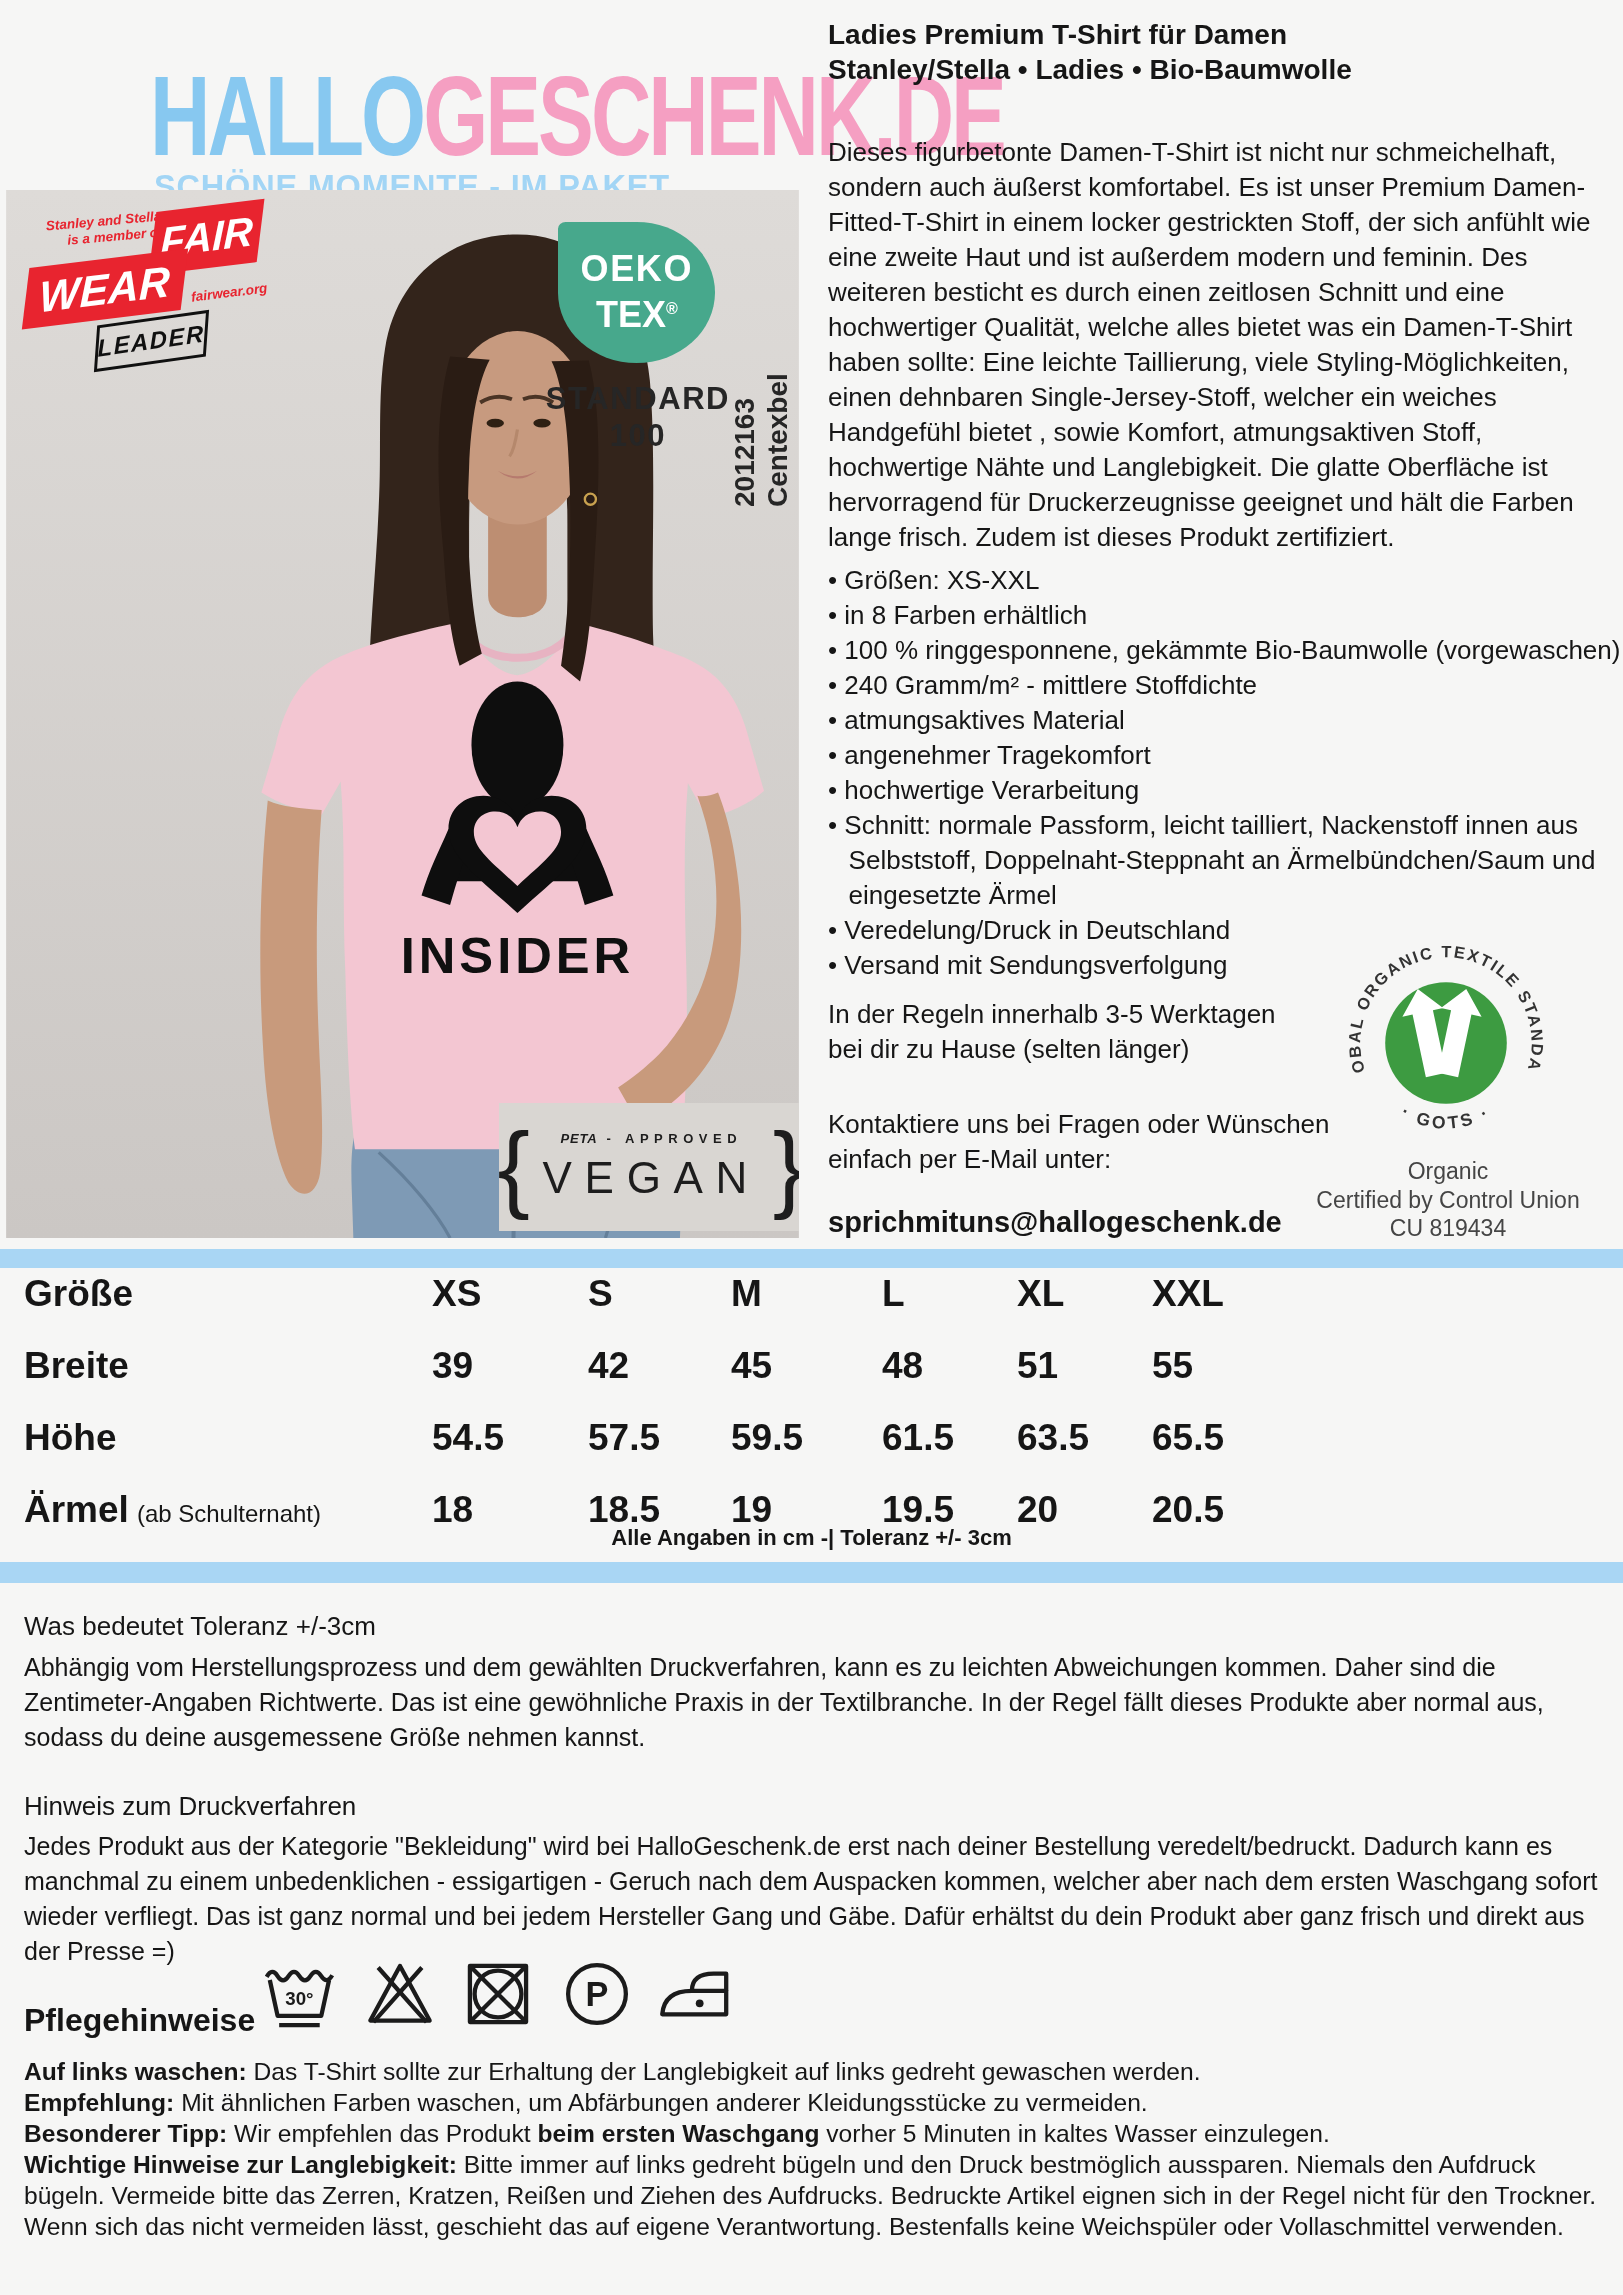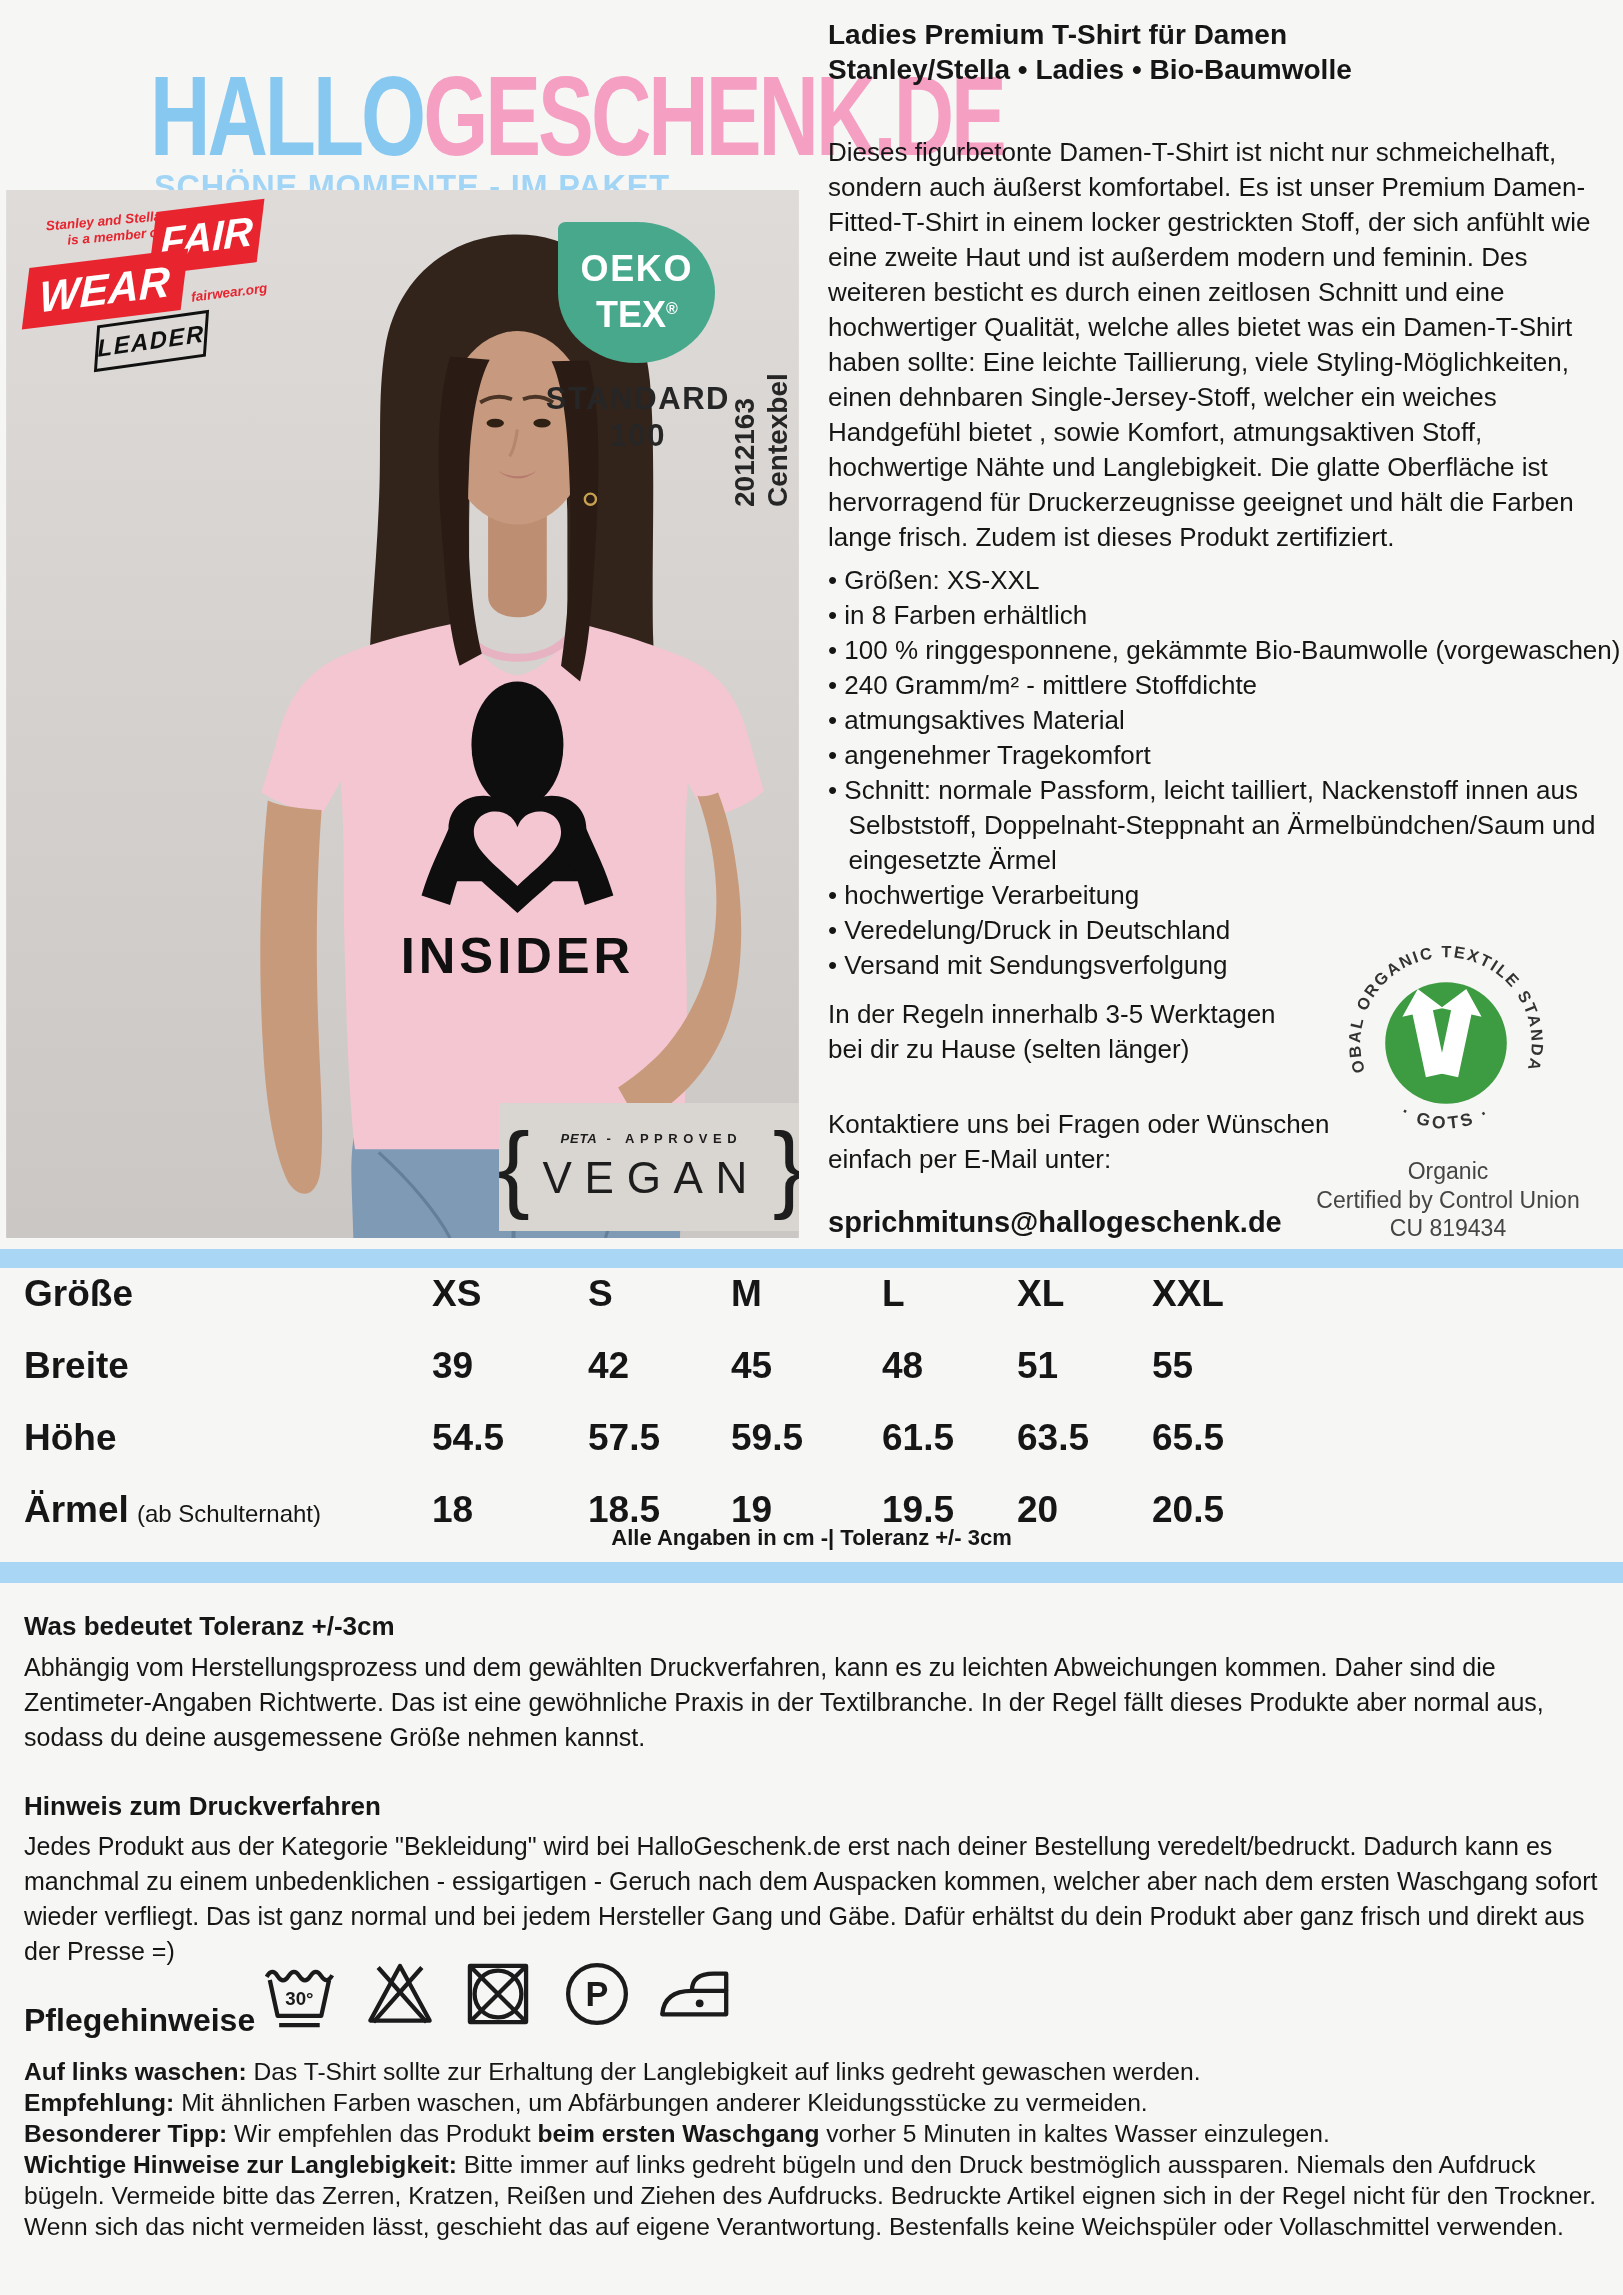--- a/index.html
+++ b/index.html
@@ -85,21 +85,21 @@
   
   .sizes{position:absolute;left:24px;top:1273px;width:1576px;}
   .trow{display:grid;grid-template-columns:408px 156px 143px 151px 135px 135px auto;
         align-items:baseline;height:72px;font-size:37px;font-weight:bold;}
   .rep{display:contents;}
   .tnote{font-size:24px;font-weight:normal;margin-left:8px;}
   .t-footnote{position:absolute;left:0;top:1525px;width:1623px;text-align:center;
               font-size:22px;font-weight:bold;}
 
   
-  .note-h{position:absolute;left:24px;width:1576px;font-size:26px;font-weight:bold;}
+  .note-h{position:absolute;left:24px;width:1576px;font-size:26px;font-weight:normal;}
   .note-p{position:absolute;left:24px;width:1576px;font-size:25px;line-height:35px;}
   .h-tol{top:1611px;} .p-tol{top:1650px;}
   .h-print{top:1791px;} .p-print{top:1829px;}
 
   .care-head{position:absolute;left:24px;top:2002px;font-size:32px;font-weight:bold;}
   .care-icons{position:absolute;left:262px;top:1955px;display:flex;gap:20.6px;}
   .care-icons svg{display:block;}
   .care-lines{position:absolute;left:24px;top:2056px;width:1577px;font-size:24.6px;line-height:31px;}
   .care-lines p{margin:0;}
 </style>
@@ -211,22 +211,22 @@
     <h3 class="p-subtitle" style="margin:0;">Stanley/Stella • Ladies • Bio-Baumwolle</h3>
     <p class="p-desc" style="margin:0;">Dieses figurbetonte Damen-T-Shirt ist nicht nur schmeichelhaft, sondern auch äußerst komfortabel. Es ist unser Premium Damen-Fitted-T-Shirt in einem locker gestrickten Stoff, der sich anfühlt wie eine zweite Haut und ist außerdem modern und feminin. Des weiteren besticht es durch einen zeitlosen Schnitt und eine hochwertiger Qualität, welche alles bietet was ein Damen-T-Shirt haben sollte: Eine leichte Taillierung, viele Styling-Möglichkeiten, einen dehnbaren Single-Jersey-Stoff, welcher ein weiches Handgefühl bietet , sowie Komfort, atmungsaktiven Stoff, hochwertige Nähte und Langlebigkeit. Die glatte Oberfläche ist hervorragend für Druckerzeugnisse geeignet und hält die Farben lange frisch. Zudem ist dieses Produkt zertifiziert.</p>
     <div class="p-bullets">
 
     <div class="bullet">• Größen: XS-XXL</div>
         <div class="bullet">• in 8 Farben erhältlich</div>
         <div class="bullet">• 100 % ringgesponnene, gekämmte Bio-Baumwolle (vorgewaschen)</div>
         <div class="bullet">• 240 Gramm/m² - mittlere Stoffdichte</div>
         <div class="bullet">• atmungsaktives Material</div>
         <div class="bullet">• angenehmer Tragekomfort</div>
+        <div class="bullet">• hochwertige Verarbeitung</div>
         <div class="bullet">• Schnitt: normale Passform, leicht tailliert, Nackenstoff innen aus Selbststoff, Doppelnaht-Steppnaht an Ärmelbündchen/Saum und eingesetzte Ärmel</div>
-        <div class="bullet">• hochwertige Verarbeitung</div>
         <div class="bullet">• Veredelung/Druck in Deutschland</div>
         <div class="bullet">• Versand mit Sendungsverfolgung</div>
       </div>
     <div class="p-delivery">
       <div>In der Regeln innerhalb 3-5 Werktagen</div>
       <div>bei dir zu Hause (selten länger)</div>
     </div>
     <div class="p-contact">
       <div>Kontaktiere uns bei Fragen oder Wünschen</div>
       <div>einfach per E-Mail unter:</div>

